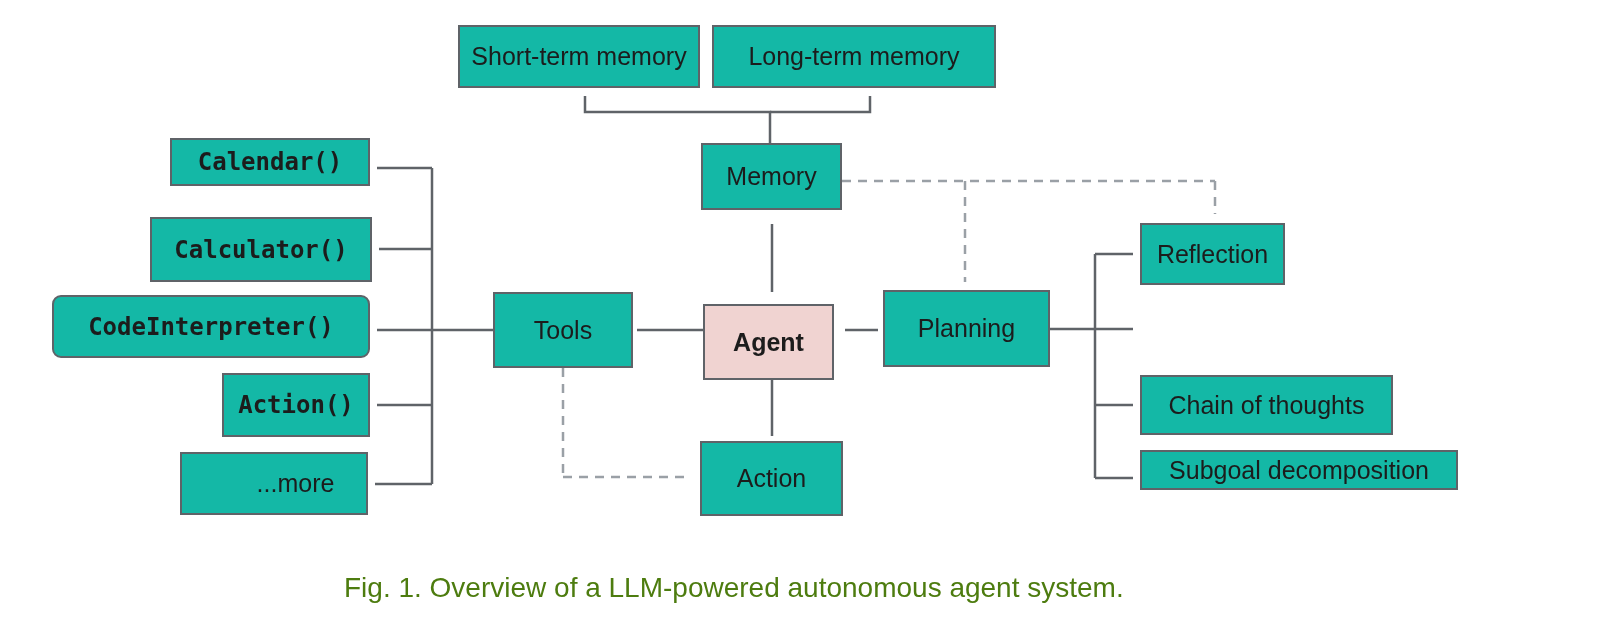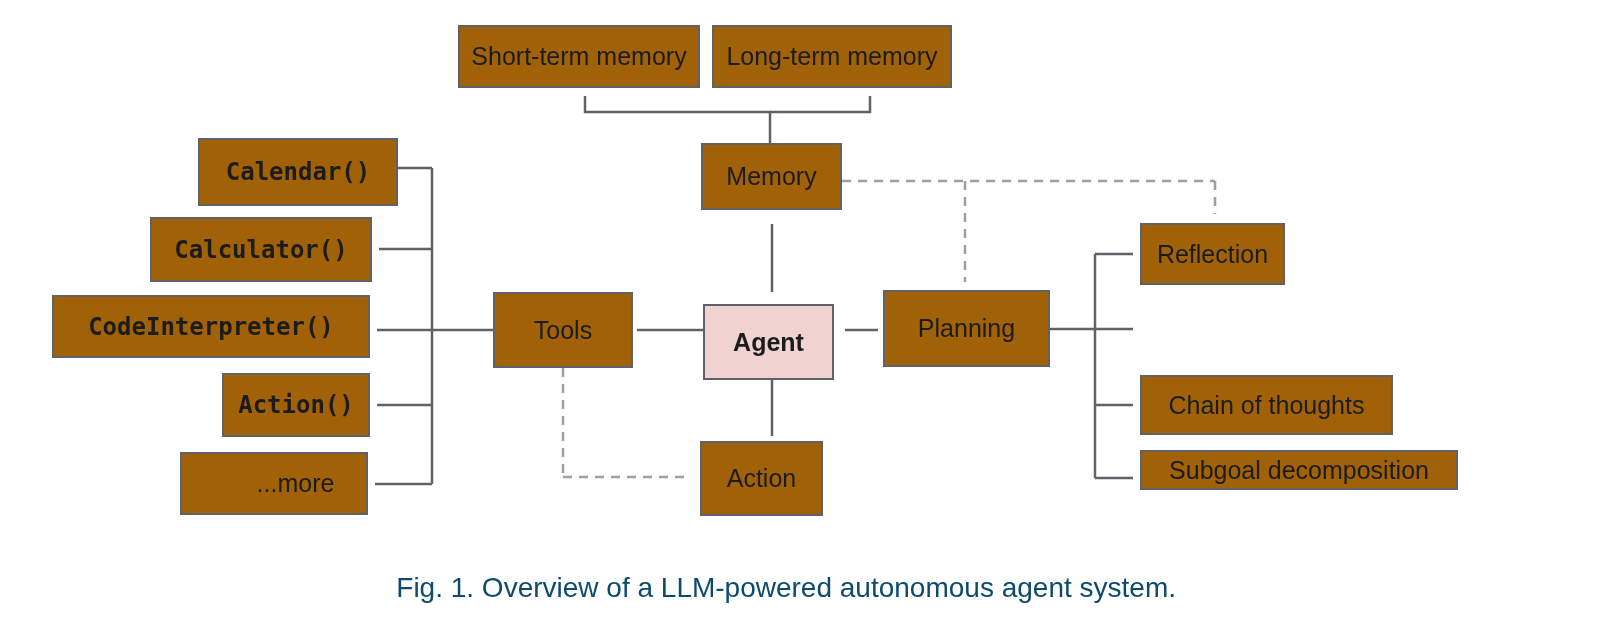--- a/index.html
+++ b/index.html
@@ -17,46 +17,46 @@
     width: 1600px; height: 644px;
     pointer-events: none;
   }
   .edges path { fill: none; }
   .edges .solid  { stroke: #5f6368; stroke-width: 2.5; }
   .edges .dashed { stroke: #9aa0a6; stroke-width: 2.5; stroke-dasharray: 9 7; }
   .node {
     position: absolute;
     box-sizing: border-box;
     border: 2.5px solid #5f6368;
-    background: #a16207;
+    background: #14b8a6;
     color: #1c1c1c;
     display: flex;
     align-items: center;
     justify-content: center;
     font-size: 25px;
     line-height: 1;
     white-space: nowrap;
   }
   .node.mono {
     font-family: "DejaVu Sans Mono", "Liberation Mono", monospace;
     font-weight: bold;
     font-size: 24px;
   }
   .node.accent {
     background: #f0d3d1;
     font-weight: bold;
   }
   .caption {
     position: absolute;
-    left: 336px;
+    left: 344px;
     top: 572px;
     width: 840px;
-    text-align: right;
+    text-align: left;
     font-size: 28px;
-    color: #0c4a6e;
+    color: #4d7c0f;
   }
 </style>
 </head>
 <body>
 
 <div class="canvas">
 
   <svg class="edges" viewBox="0 0 1600 644" xmlns="http://www.w3.org/2000/svg">
     <defs>
       <marker id="arrow-dark" viewBox="0 0 10 10" refX="8" refY="5" markerWidth="5.5" markerHeight="5.5" orient="auto-start-reverse">
@@ -110,31 +110,31 @@
       <path class="dashed" d="M1215,181 V214" marker-end="url(#arrow-light)"></path>
     </g>
 
     <g>
       <path class="dashed" d="M563,368 V477"></path>
       <path class="dashed" d="M563,477 H691" marker-end="url(#arrow-light)"></path>
     </g>
   </svg>
 
   <div class="node" style="left:458px; top:25px; width:242px; height:63px;">Short-term memory</div>
-  <div class="node" style="left:712px; top:25px; width:240px; height:63px;">Long-term memory</div>
+  <div class="node" style="left:712px; top:25px; width:284px; height:63px;">Long-term memory</div>
 
   <div class="node" style="left:701px; top:143px; width:141px; height:67px;">Memory</div>
   <div class="node accent" style="left:703px; top:304px; width:131px; height:76px;">Agent</div>
   <div class="node" style="left:493px; top:292px; width:140px; height:76px;">Tools</div>
-  <div class="node" style="left:700px; top:441px; width:123px; height:75px;">Action</div>
+  <div class="node" style="left:700px; top:441px; width:143px; height:75px;">Action</div>
   <div class="node" style="left:883px; top:290px; width:167px; height:77px;">Planning</div>
 
-  <div class="node mono" style="left:170px; top:138px; width:200px; height:68px;margin-left:28px;">Calendar()</div>
+  <div class="node mono" style="left:170px; top:138px; width:200px; height:48px;">Calendar()</div>
   <div class="node mono" style="left:150px; top:217px; width:222px; height:65px;">Calculator()</div>
-  <div class="node mono" style="left:52px; top:295px; width:318px; height:63px;">CodeInterpreter()</div>
+  <div class="node mono" style="left:52px; top:295px; width:318px; height:63px;border-radius:9px;">CodeInterpreter()</div>
   <div class="node mono" style="left:222px; top:373px; width:148px; height:64px;">Action()</div>
   <div class="node" style="left:180px; top:452px; width:188px; height:63px;padding-left:43px;">...more</div>
 
   <div class="node" style="left:1140px; top:223px; width:145px; height:62px;">Reflection</div>
   <div class="node" style="left:1140px; top:375px; width:253px; height:60px;">Chain of thoughts</div>
   <div class="node" style="left:1140px; top:450px; width:318px; height:40px;">Subgoal decomposition</div>
 
   <div class="caption">Fig. 1. Overview of a LLM-powered autonomous agent system.</div>
 
 </div>

